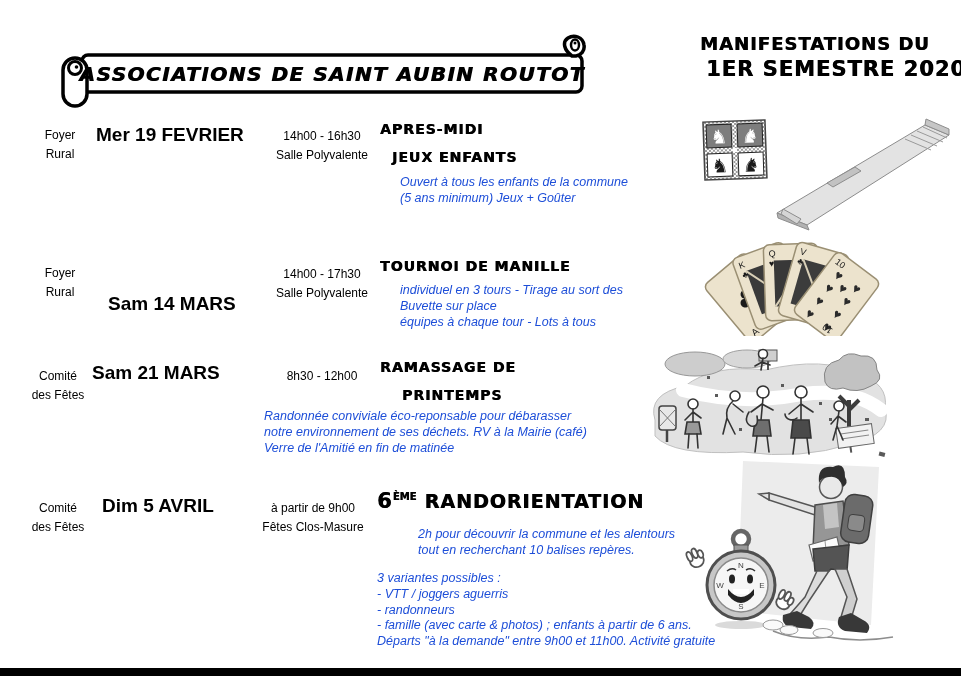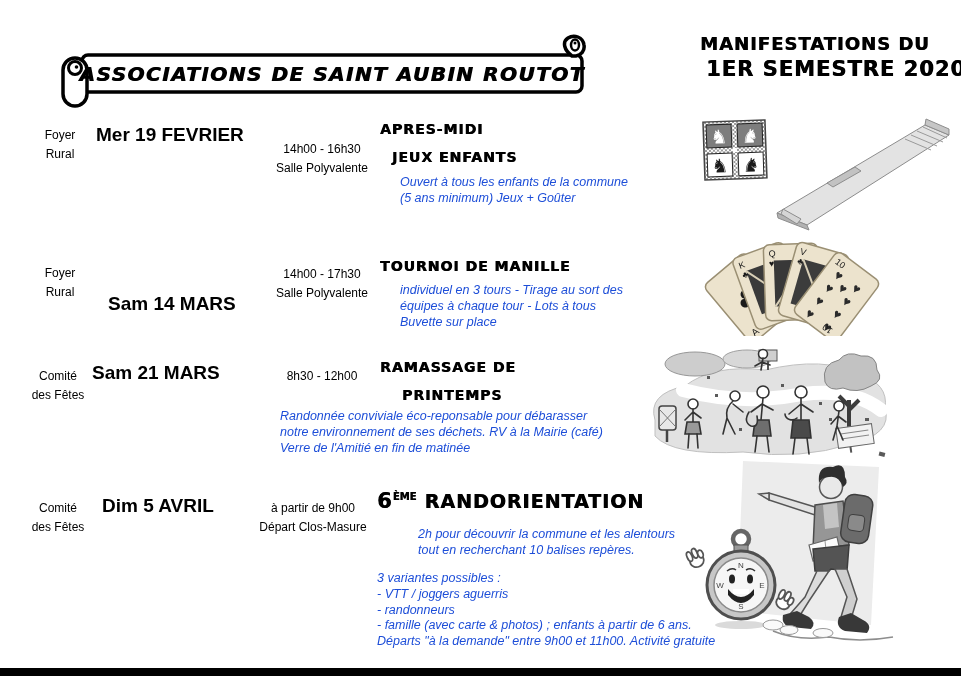--- a/index.html
+++ b/index.html
@@ -43,21 +43,21 @@
   </div>
 
   <div class="abs grunge hdr1 upper" style="left:700px;top:33px;">Manifestations du</div>
   <div class="abs grunge hdr2 upper" style="left:706px;top:57px;">1er semestre 2020</div>
 
   <div class="abs smallcol" style="left:28px;top:126px;width:64px;">
     <div>Foyer</div>
     <div>Rural</div>
   </div>
   <div class="abs date" style="left:96px;top:124px;">Mer 19 FEVRIER</div>
-  <div class="abs smallcol" style="left:268px;top:140px;width:108px;">
+  <div class="abs smallcol" style="left:268px;top:127px;width:108px;">
     <div>14h00 - 16h30</div>
     <div>Salle Polyvalente</div>
   </div>
   <div class="abs grunge etitle upper" style="left:380px;top:121px;">Apres-midi</div>
   <div class="abs grunge etitle upper" style="left:392px;top:149px;">Jeux enfants</div>
   <div class="abs desc" style="left:400px;top:175px;">
     <div>Ouvert à tous les enfants de la commune</div>
     <div>(5 ans minimum)  Jeux + Goûter</div>
   </div>
 
@@ -66,48 +66,48 @@
     <div>Rural</div>
   </div>
   <div class="abs date" style="left:108px;top:261px;margin-top:32px;">Sam 14 MARS</div>
   <div class="abs smallcol" style="left:268px;top:265px;width:108px;">
     <div>14h00 - 17h30</div>
     <div>Salle Polyvalente</div>
   </div>
   <div class="abs grunge etitle upper" style="left:380px;top:258px;">Tournoi de manille</div>
   <div class="abs desc" style="left:400px;top:283px;">
     <div>individuel en 3 tours - Tirage au sort des</div>
+    <div>Buvette sur place</div>
     <div>équipes à chaque tour - Lots à tous</div>
-    <div>Buvette sur place</div>
   </div>
 
   <div class="abs smallcol" style="left:22px;top:367px;width:72px;">
     <div>Comité</div>
     <div>des Fêtes</div>
   </div>
   <div class="abs date" style="left:92px;top:362px;">Sam 21 MARS</div>
   <div class="abs smallcol" style="left:268px;top:367px;width:108px;">
     <div>8h30 - 12h00</div>
   </div>
   <div class="abs grunge etitle upper" style="left:380px;top:359px;">Ramassage de</div>
   <div class="abs grunge etitle upper" style="left:402px;top:387px;">Printemps</div>
-  <div class="abs desc" style="left:280px;top:409px;">
+  <div class="abs desc" style="left:264px;top:409px;">
     <div>Randonnée conviviale éco-reponsable pour débarasser</div>
     <div>notre environnement de ses déchets.  RV à la Mairie (café)</div>
     <div>Verre de l'Amitié en fin de matinée</div>
   </div>
 
   <div class="abs smallcol" style="left:22px;top:499px;width:72px;">
     <div>Comité</div>
     <div>des Fêtes</div>
   </div>
   <div class="abs date" style="left:102px;top:495px;">Dim 5 AVRIL</div>
   <div class="abs smallcol" style="left:250px;top:499px;width:126px;">
     <div>à partir de 9h00</div>
-    <div>Départ Clos-Masure</div>
+    <div>Fêtes Clos-Masure</div>
   </div>
   <div class="abs grunge etitle" style="left:377px;top:489px;font-size:21px;">
     <span>6</span><span class="sup upper">ème</span>
     <span class="upper" style="font-size:19px;margin-top:20px;">Randorientation</span>
   </div>
   <div class="abs desc" style="left:418px;top:527px;line-height:15.5px;">
     <div>2h pour découvrir la commune et les alentours</div>
     <div>tout en recherchant 10 balises repères.</div>
   </div>
   <div class="abs desc" style="left:377px;top:571px;">

